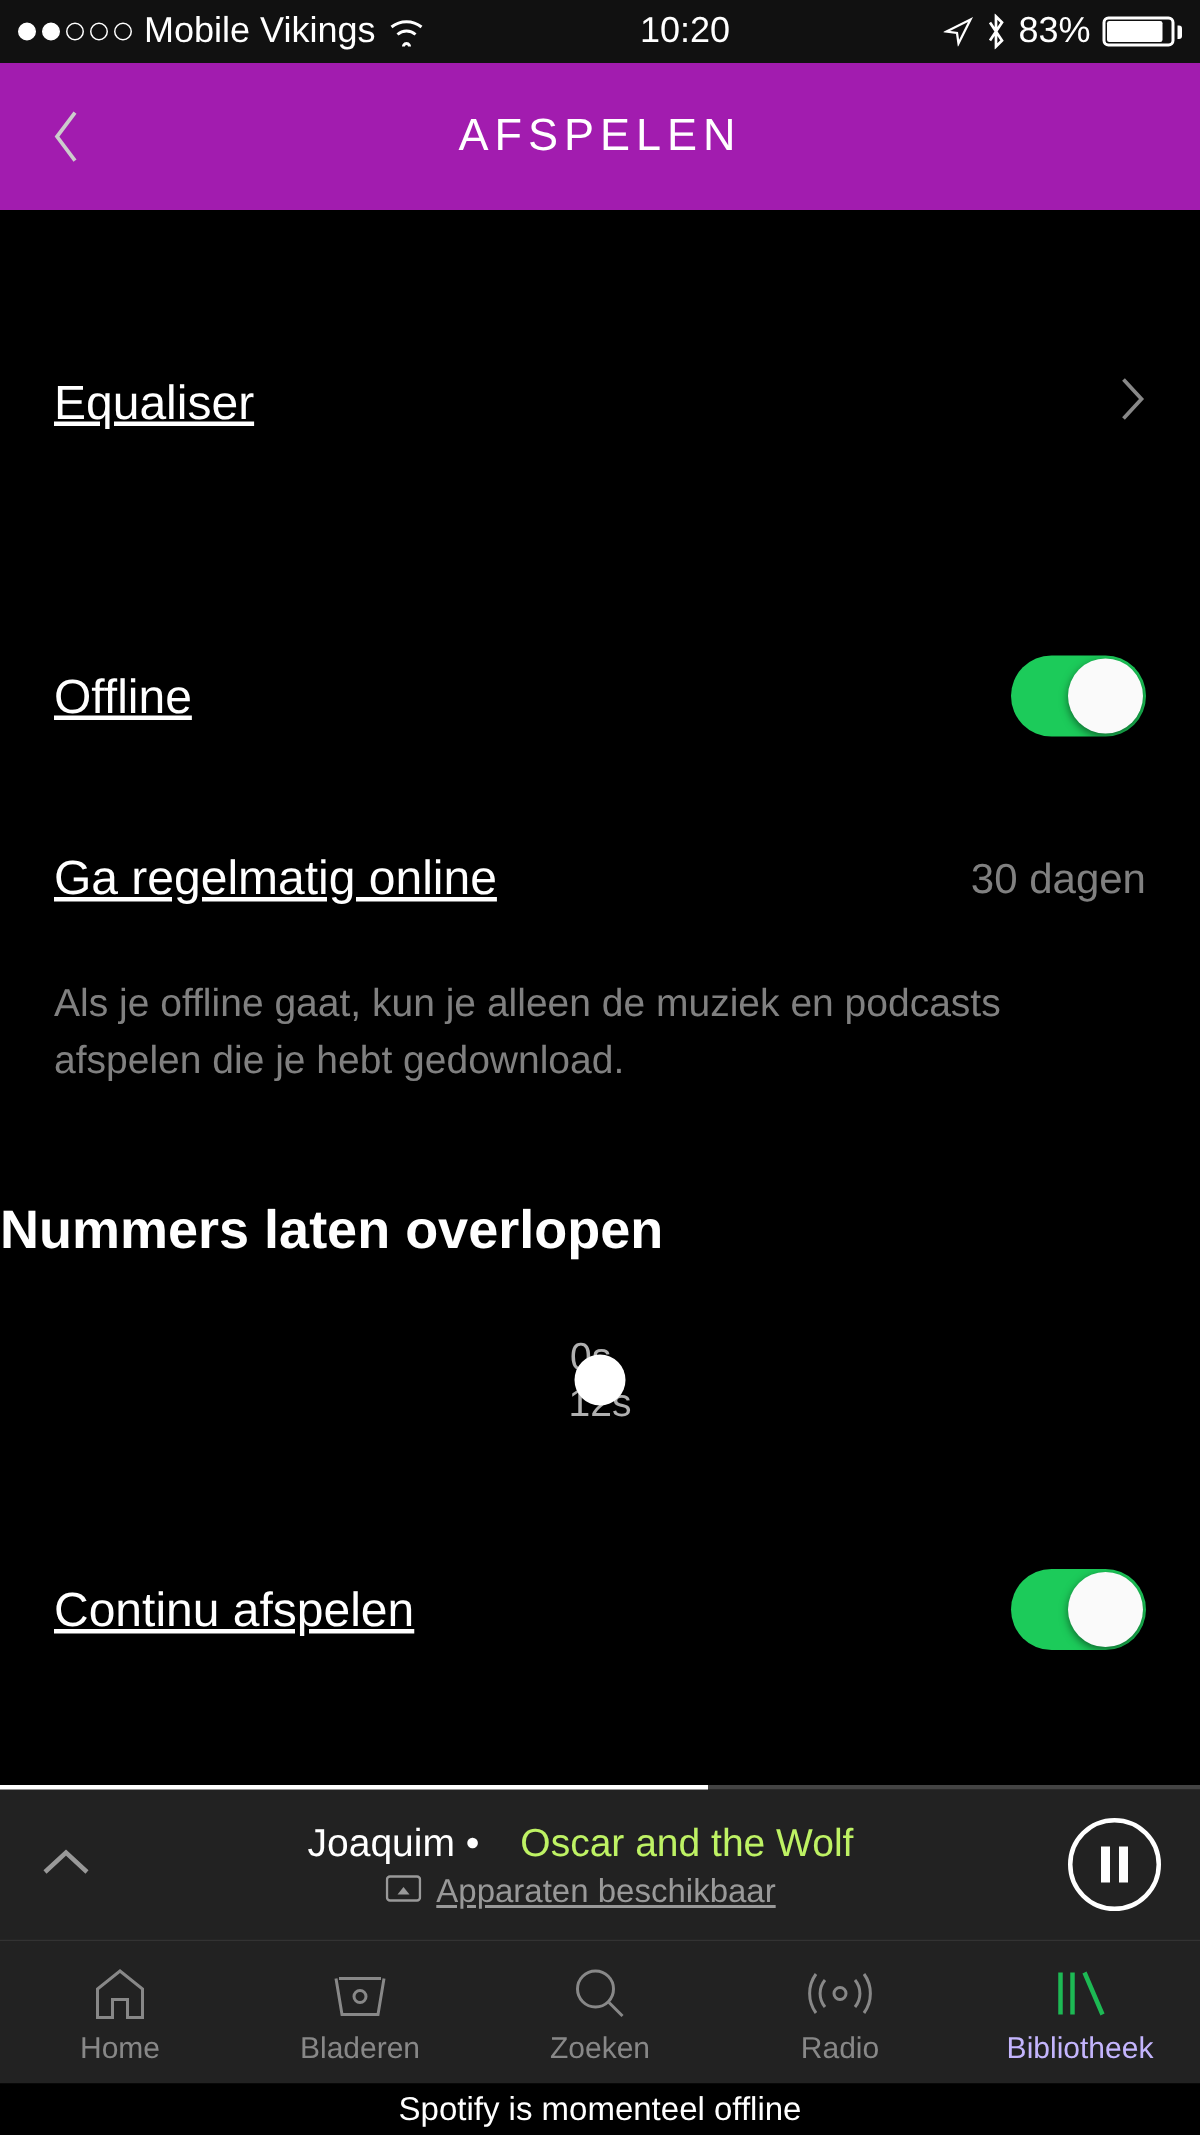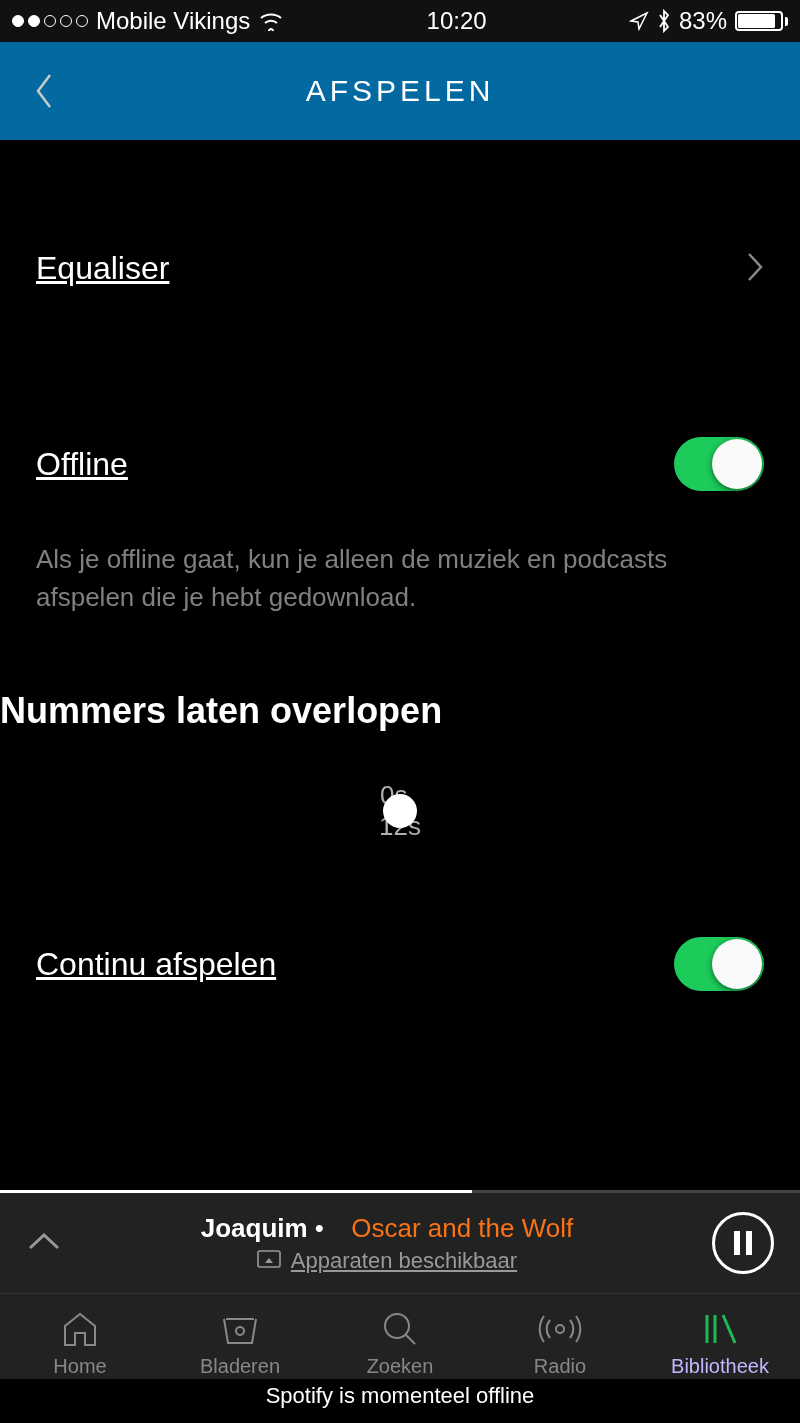--- a/index.html
+++ b/index.html
@@ -30,21 +30,21 @@
   .dot.filled { background: #fff; }
   .wifi-icon, .loc-icon, .bt-icon { display: inline-flex; }
   .battery { display: flex; align-items: center; gap: 2px; }
   .battery-body { width: 48px; height: 20px; border: 2px solid #fff; border-radius: 4px; position: relative; }
   .battery-fill { position: absolute; left: 1px; top: 1px; bottom: 1px; width: 83%; background: #fff; border-radius: 1.5px; }
   .battery-tip { width: 3px; height: 9px; background: #fff; border-radius: 0 2px 2px 0; }
 
   
   .nav-header {
     height: 98px;
-    background: #0369a1;
+    background: #a21caf;
     display: flex;
     align-items: center;
     justify-content: center;
     position: relative;
   }
   .nav-back {
     position: absolute;
     left: 28px;
     top: 50%;
     transform: translateY(-50%);
@@ -159,21 +159,21 @@
     background: #ffffff;
   }
   .miniplayer .progress-track {
     position: absolute;
     top: -3px; left: 0; right: 0;
     height: 3px;
     background: #444444;
   }
   .mini-center { text-align: center; flex: 1; }
   .mini-line1 { font-size: 26px; color: #fff; }
-  .mini-line1 .artist { color: #f97316; margin-left: 20px; }
+  .mini-line1 .artist { color: #bef264; margin-left: 20px; }
   .mini-line2 { font-size: 22px; color: #999; margin-top: 4px; display: flex; align-items: center; justify-content: center; gap: 10px; text-decoration: underline; }
   .pause-btn {
     width: 62px; height: 62px;
     border: 3px solid #fff;
     border-radius: 50%;
     display: flex; align-items: center; justify-content: center;
   }
   .pause-bars { display: flex; gap: 6px; }
   .pause-bars span { width: 6px; height: 24px; background: #fff; }
 
@@ -200,21 +200,21 @@
     width: 20%;
   }
   .tab.active { color: #c4b5fd; }
   .tab-icon { height: 40px; display: flex; align-items: center; justify-content: center; }
 
   
   .offline-banner {
     position: absolute;
     left: 0; right: 0;
     bottom: 0;
-    height: 44px;
+    height: 34px;
     background: #000;
     color: #fff;
     text-align: center;
     font-size: 22px;
     line-height: 34px;
   }
 
   .chevron-right svg, .nav-back svg { stroke: #888; }
 </style>
 </head>
@@ -278,20 +278,24 @@
     </span>
   </div>
 
   <div class="row offline">
     <span class="row-label">Offline</span>
     <div class="toggle">
       <div class="knob"></div>
     </div>
   </div>
 
+  <div class="row reconnect">
+    <span class="row-label">Ga regelmatig online</span>
+    <span class="row-value">30 dagen</span>
+  </div>
 
   <div class="desc">Als je offline gaat, kun je alleen de muziek en podcasts afspelen die je hebt gedownload.</div>
 
   <div class="section-heading">Nummers laten overlopen</div>
 
   <div class="slider-row">
     <span class="slider-end">0s</span>
     <div class="slider-track">
       <div class="slider-fill"></div>
       <div class="slider-thumb"></div>
@@ -311,21 +315,21 @@
 <div class="miniplayer">
   <div class="progress-track"></div>
   <div class="progress"></div>
   <div>
     <svg width="36" height="22" viewBox="0 0 36 22">
         <path d="M4 18 L18 5 L32 18" fill="none" stroke="#999" stroke-width="3"></path>
       </svg>
   </div>
   <div class="mini-center">
     <div class="mini-line1">
-      <span style="font-weight:700;">Joaquim</span><span> • </span><span class="artist">Oscar and the Wolf</span>
+      <span style="font-weight:400;">Joaquim</span><span> • </span><span class="artist">Oscar and the Wolf</span>
     </div>
     <div class="mini-line2">
       <span>
         <svg width="24" height="18" viewBox="0 0 24 18">
             <rect x="1" y="1" width="22" height="16" rx="2" fill="none" stroke="#999" stroke-width="1.6"></rect>
             <path d="M8 13 L12 8 L16 13 Z" fill="#999"></path>
           </svg>
       </span>
       <span>Apparaten beschikbaar</span>
     </div>

